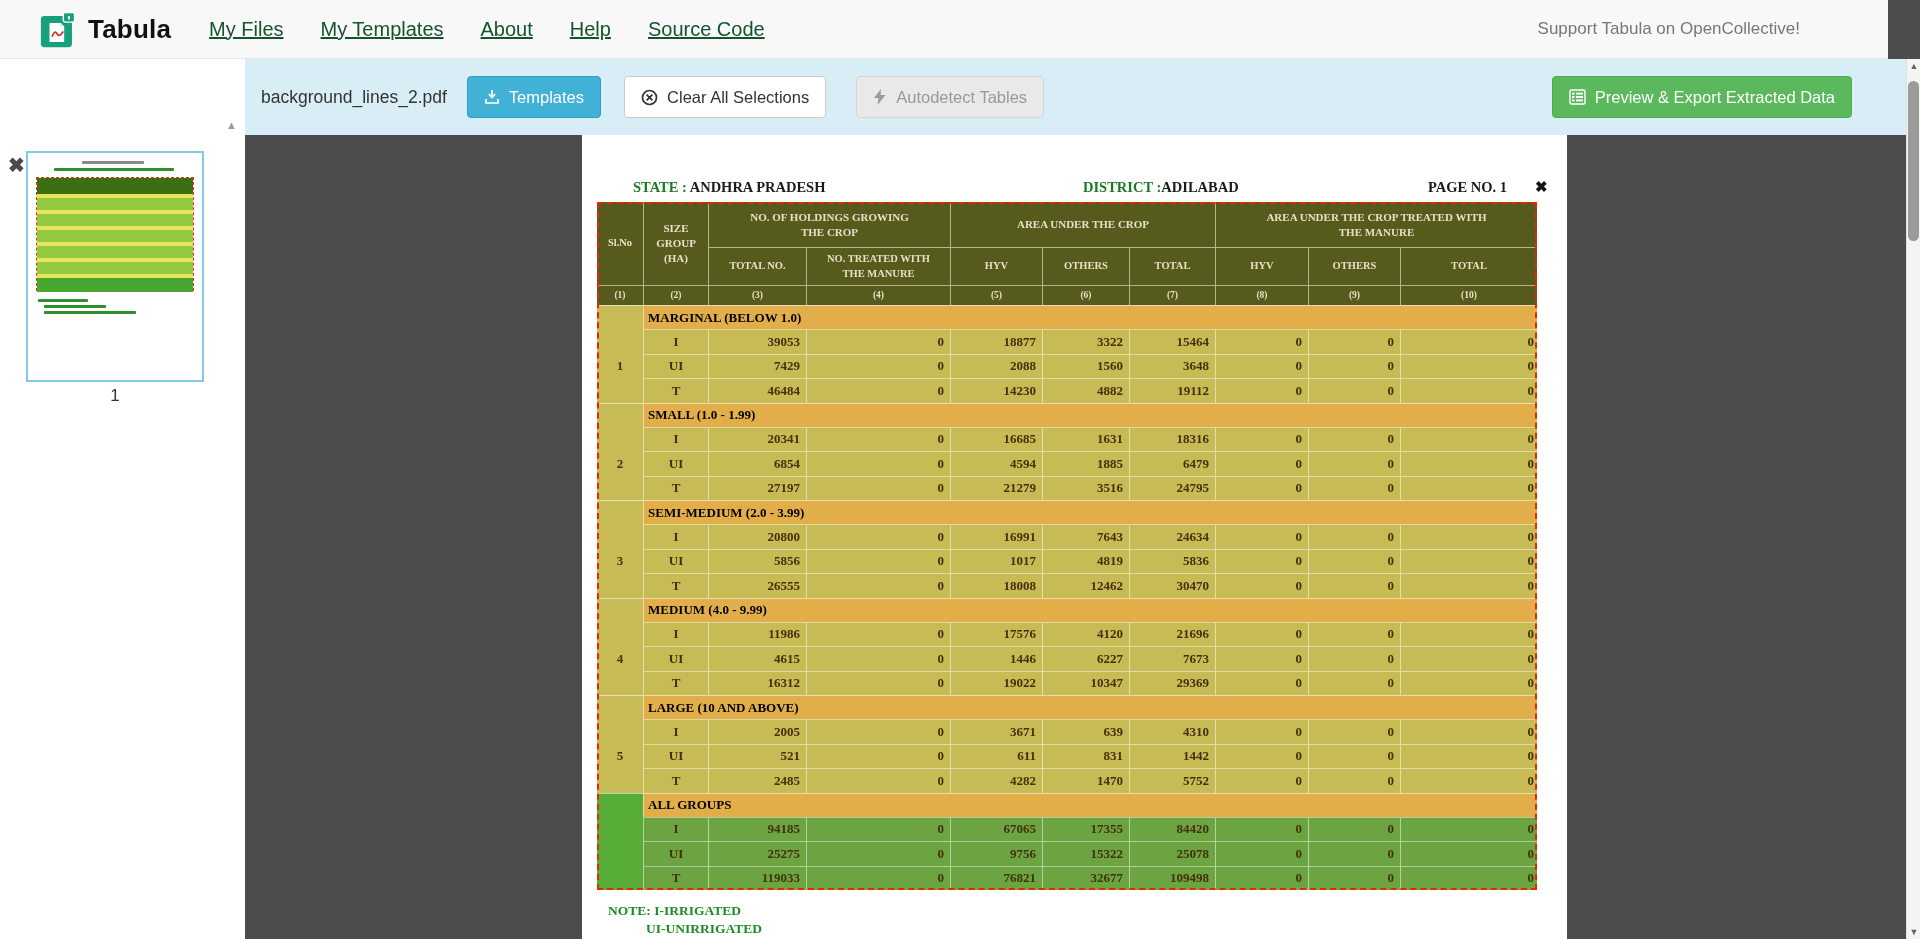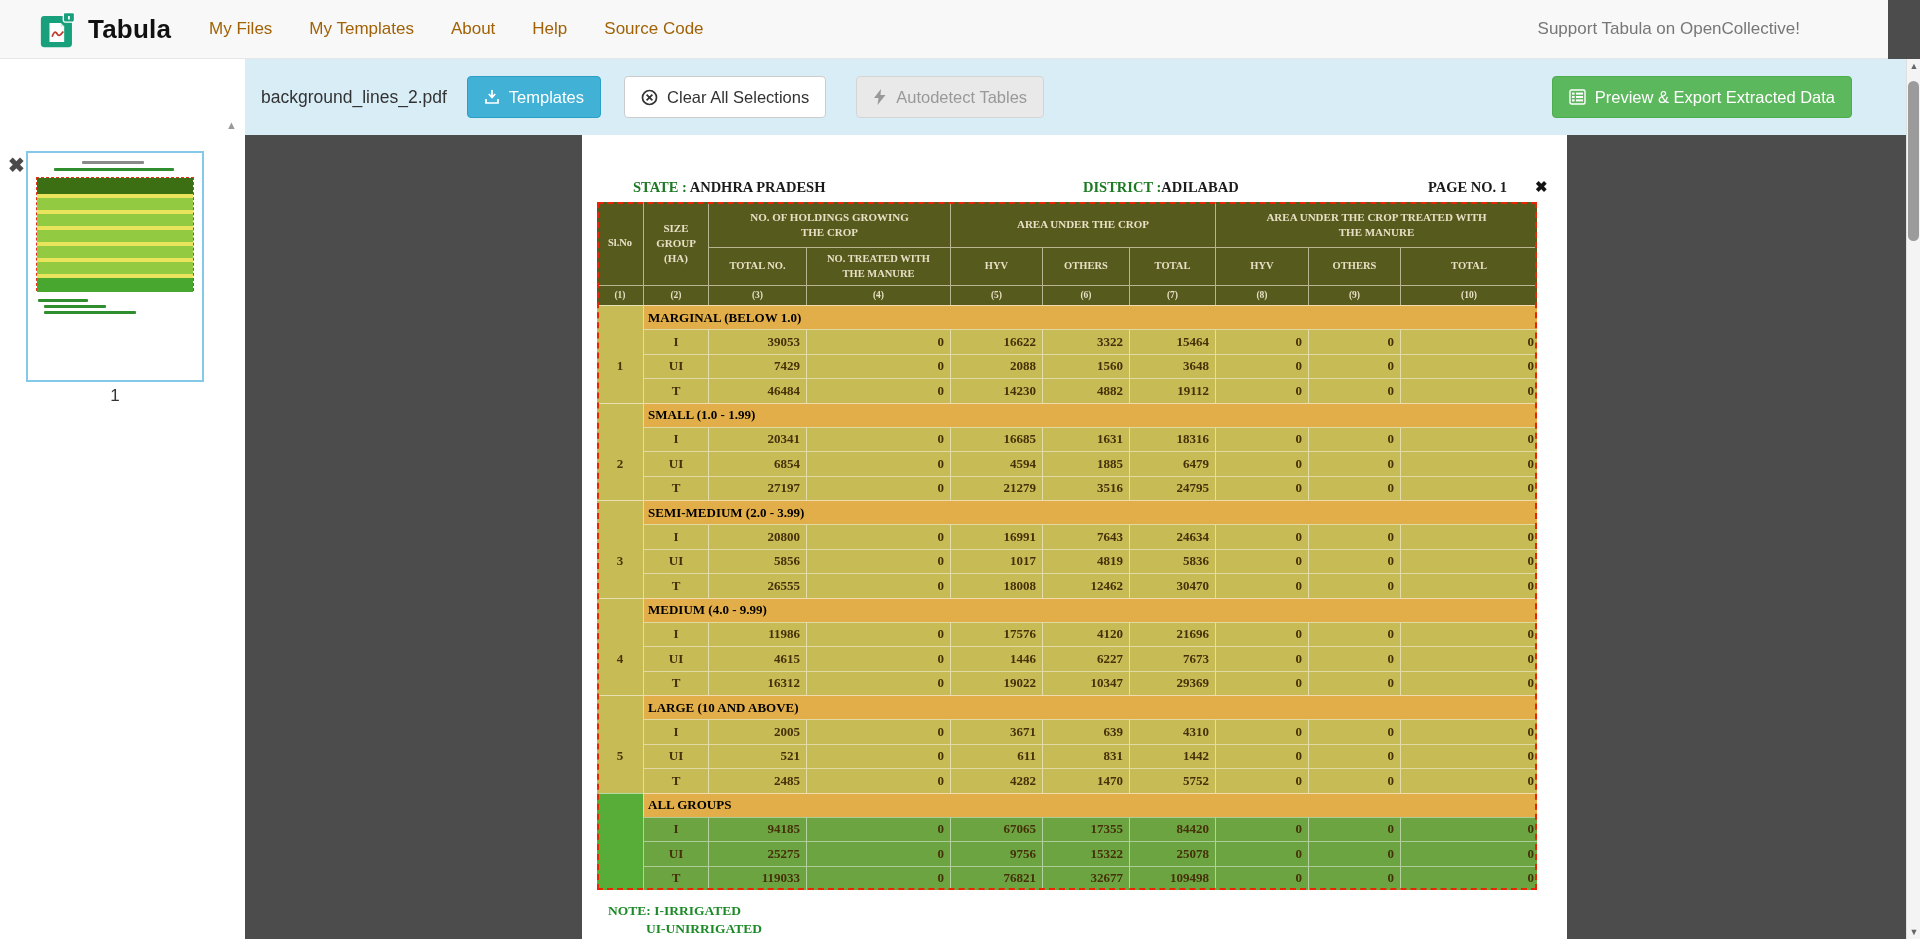--- a/index.html
+++ b/index.html
@@ -7,21 +7,21 @@
               font-family:"Liberation Sans", sans-serif; }
   .stage { position:relative; width:1920px; height:939px; }
 
   
   .navbar { position:absolute; left:0; top:0; width:1888px; height:59px;
             background:#f8f8f8; border-bottom:1px solid #e7e7e7;
             display:flex; align-items:center; z-index:30; }
   .brand-logo { width:38px; height:38px; margin-left:40px; flex:0 0 auto; }
   .brand-name { font-size:26px; font-weight:bold; color:#111; margin-left:10px; letter-spacing:.2px; }
   .nav-links { display:flex; gap:37px; margin-left:38px; }
-  .nav-link { font-size:17px; color:#a16207; cursor:pointer; white-space:nowrap; }
+  .nav-link { font-size:20px; color:#14532d; cursor:pointer; white-space:nowrap;text-decoration:underline; }
   .nav-support { margin-left:auto; margin-right:88px; font-size:17px; color:#777; cursor:pointer; }
 
   
   .toolbar { position:absolute; left:245px; top:59px; width:1675px; height:76px;
              background:#d9edf7; display:flex; align-items:center; z-index:20; }
   .filename { font-size:17.5px; color:#333; margin-left:16px; white-space:nowrap; }
   .btn { height:42px; border-radius:4px; font-size:16.5px; display:inline-flex;
          align-items:center; gap:9px; padding:0 16px; border:1px solid transparent;
          cursor:pointer; white-space:nowrap; }
   .btn svg { flex:0 0 auto; }
@@ -301,21 +301,21 @@
           </div>
         <div id="tblBody">
             <div class="grp gridcols">
               <div class="g-slno">
                 <span>1</span>
               </div>
               <div class="g-band">MARGINAL (BELOW 1.0)</div>
               <div class="c lab" style="grid-area: 2 / 2;">I</div>
               <div class="c num" style="grid-area: 2 / 3;">39053</div>
               <div class="c num" style="grid-area: 2 / 4;">0</div>
-              <div class="c num" style="grid-area: 2 / 5;">16622</div>
+              <div class="c num" style="grid-area: 2 / 5;">18877</div>
               <div class="c num" style="grid-area: 2 / 6;">3322</div>
               <div class="c num" style="grid-area: 2 / 7;">15464</div>
               <div class="c num" style="grid-area: 2 / 8;">0</div>
               <div class="c num" style="grid-area: 2 / 9;">0</div>
               <div class="c num last" style="grid-area: 2 / 10;">0</div>
               <div class="c lab" style="grid-area: 3 / 2;">UI</div>
               <div class="c num" style="grid-area: 3 / 3;">7429</div>
               <div class="c num" style="grid-area: 3 / 4;">0</div>
               <div class="c num" style="grid-area: 3 / 5;">2088</div>
               <div class="c num" style="grid-area: 3 / 6;">1560</div>

